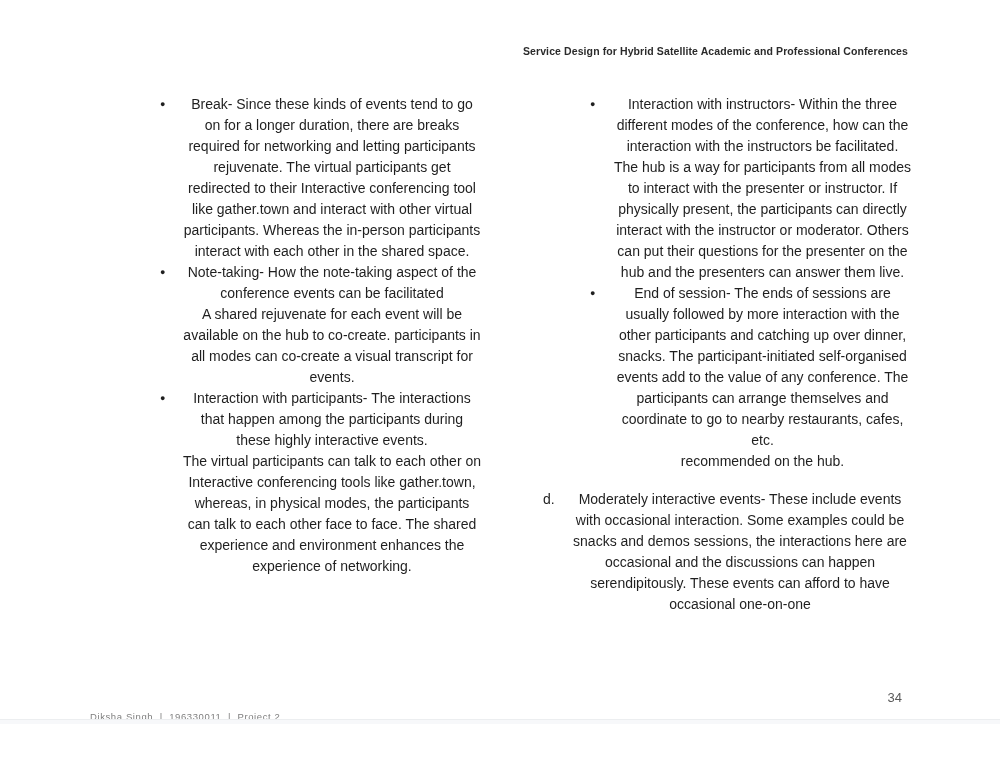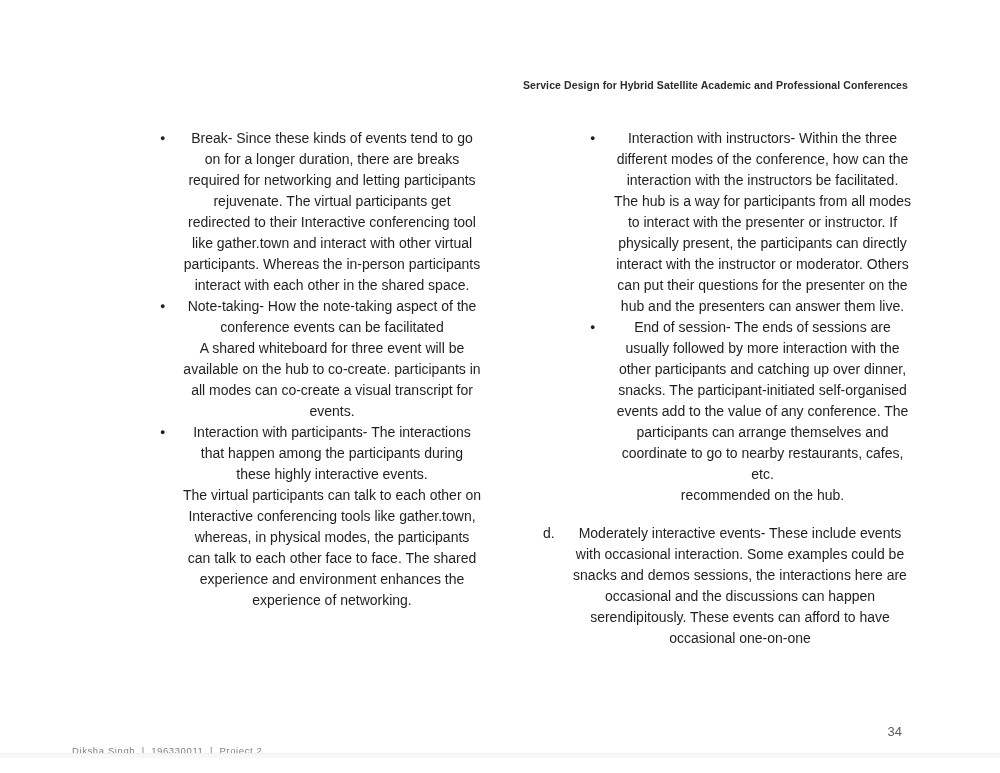--- a/index.html
+++ b/index.html
@@ -8,21 +8,20 @@
     background: #ffffff;
   }
   .page {
     position: relative;
     width: 1000px;
     height: 724px;
     background: #ffffff;
     overflow: hidden;
     font-family: "Liberation Sans", sans-serif;
     color: #1f1f1f;
-    margin-top: 34px;
   }
   .running-header {
     position: absolute;
     top: 45px;
     right: 92px;
     font-size: 10.5px;
     font-weight: 700;
     letter-spacing: 0.1px;
     color: #2b2b2b;
     text-align: right;
@@ -63,21 +62,21 @@
     display: flex;
     align-items: flex-start;
     margin-top: 17px;
   }
   .letter-marker {
     flex: 0 0 24px;
     line-height: 21px;
   }
   .footer-author {
     position: absolute;
-    left: 72px;
+    left: 90px;
     top: 711px;
     font-size: 9.5px;
     letter-spacing: 0.6px;
     color: #7e7e7e;
     white-space: pre;
   }
   .page-number {
     position: absolute;
     right: 98px;
     top: 690px;
@@ -102,21 +101,21 @@
   <div class="running-header">Service Design for Hybrid Satellite Academic and Professional Conferences</div>
 
   <div class="col col-left">
     <div class="bullet-item">
       <span class="marker">●</span>
       <div class="btext">Break- Since these kinds of events tend to go on for a longer duration, there are breaks required for networking and letting participants rejuvenate. The virtual participants get redirected to their Interactive conferencing tool like gather.town and interact with other virtual participants. Whereas the in-person participants interact with each other in the shared space.</div>
     </div>
     <div class="bullet-item">
       <span class="marker">●</span>
       <div class="btext">Note-taking- How the note-taking aspect of the conference events can be facilitated
-A shared whiteboard for three event will be available on the hub to co-create. participants in all modes can co-create a visual transcript for events.</div>
+A shared rejuvenate for each event will be available on the hub to co-create. participants in all modes can co-create a visual transcript for events.</div>
     </div>
     <div class="bullet-item">
       <span class="marker">●</span>
       <div class="btext">Interaction with participants- The interactions that happen among the participants during these highly interactive events.
 The virtual participants can talk to each other on Interactive conferencing tools like gather.town, whereas, in physical modes, the participants can talk to each other face to face. The shared experience and environment enhances the experience of networking.</div>
     </div>
   </div>
 
   <div class="col col-right">
     <div class="bullet-item">

